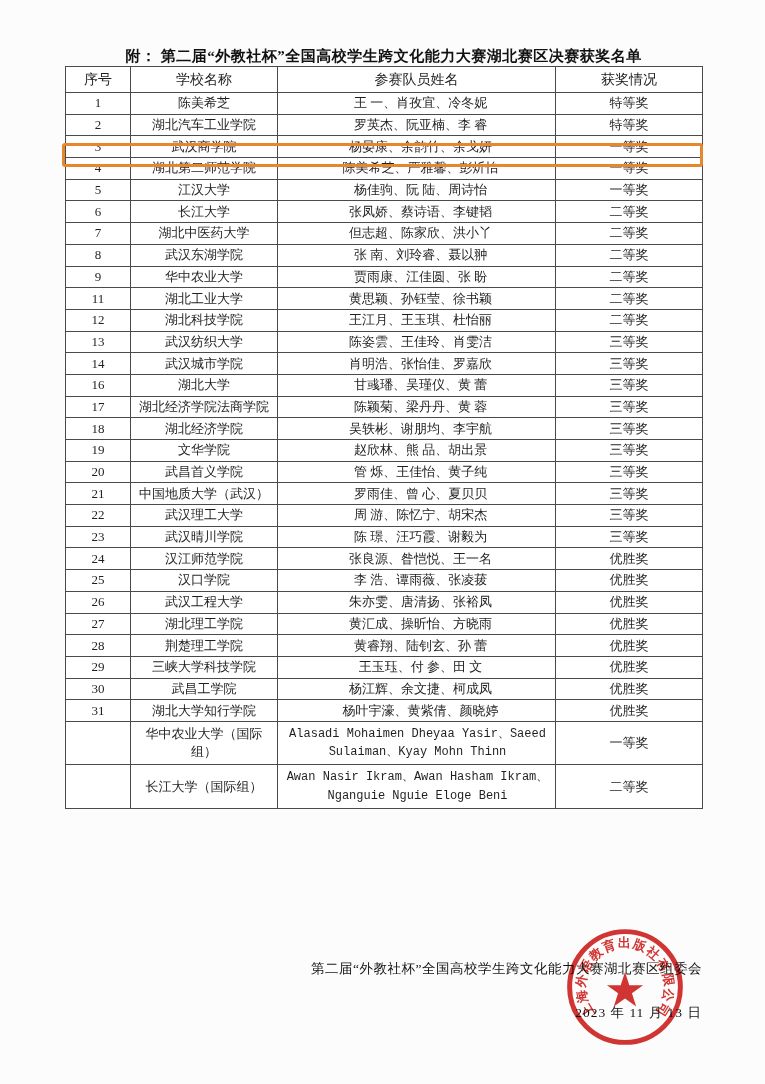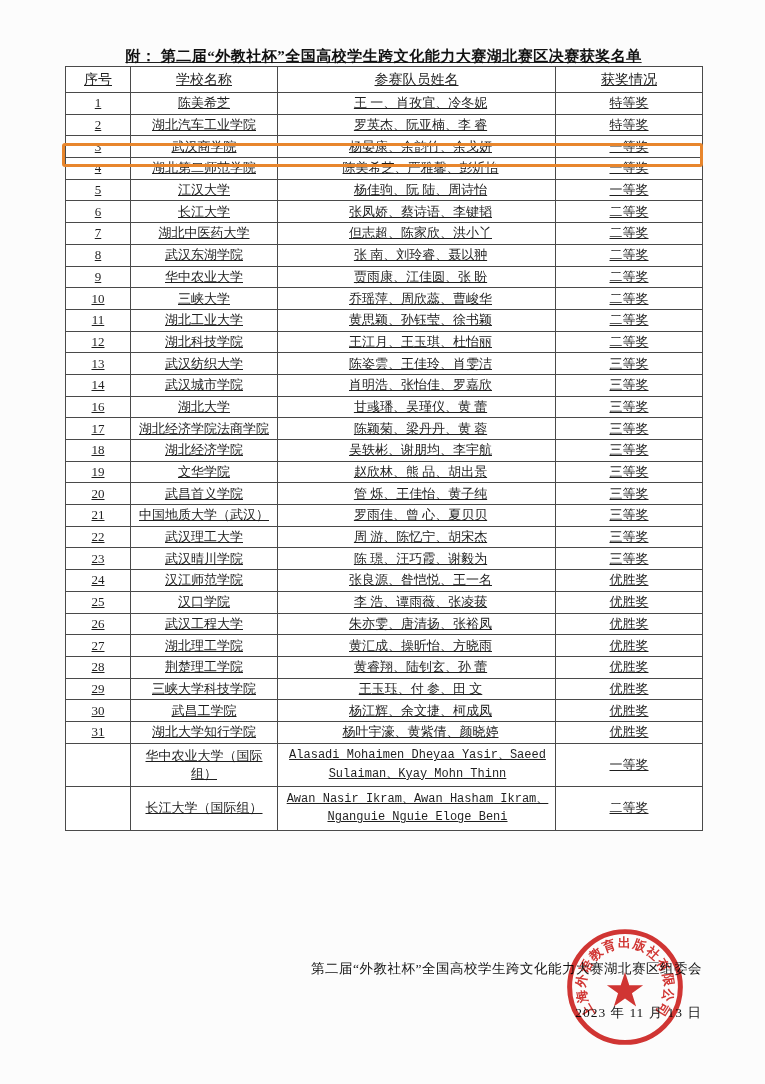--- a/index.html
+++ b/index.html
@@ -4,21 +4,21 @@
 <style>
   * { margin:0; padding:0; box-sizing:border-box; }
   html,body { width:765px; height:1084px; }
   body {
     position:relative;
     background:#fcfcfc;
     font-family:"Liberation Serif","DejaVu Serif",serif;
     color:#1f1f1f;
     overflow:hidden;
   }
-  .page { width:637px; margin:0 0 0 65px;text-decoration:underline; }
+  .page { width:637px; margin:0 0 0 65px; }
   .doc-title {
     padding-top:47px;
     text-align:center;
     font-weight:bold;
     font-size:15px;
     letter-spacing:0.5px;
     color:#111;
   }
   table.award-table {
     width:637px;
@@ -143,26 +143,20 @@
           <td class="col-members w-members">张 南、刘玲睿、聂以翀</td>
           <td class="col-award w-award">二等奖</td>
         </tr>
         <tr class="row">
           <td class="col-no w-no">9</td>
           <td class="col-school w-school">华中农业大学</td>
           <td class="col-members w-members">贾雨康、江佳圆、张 盼</td>
           <td class="col-award w-award">二等奖</td>
         </tr>
         <tr class="row">
-          <td class="col-no w-no">10</td>
-          <td class="col-school w-school">三峡大学</td>
-          <td class="col-members w-members">乔瑶萍、周欣蕊、曹峻华</td>
-          <td class="col-award w-award">二等奖</td>
-        </tr>
-        <tr class="row">
           <td class="col-no w-no">11</td>
           <td class="col-school w-school">湖北工业大学</td>
           <td class="col-members w-members">黄思颖、孙钰莹、徐书颖</td>
           <td class="col-award w-award">二等奖</td>
         </tr>
         <tr class="row">
           <td class="col-no w-no">12</td>
           <td class="col-school w-school">湖北科技学院</td>
           <td class="col-members w-members">王江月、王玉琪、杜怡丽</td>
           <td class="col-award w-award">二等奖</td>

